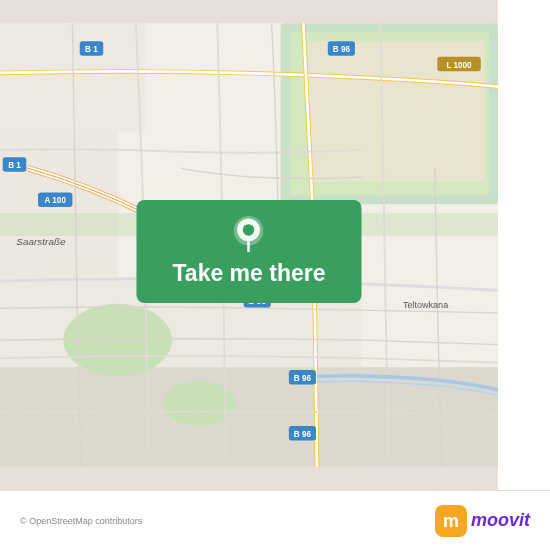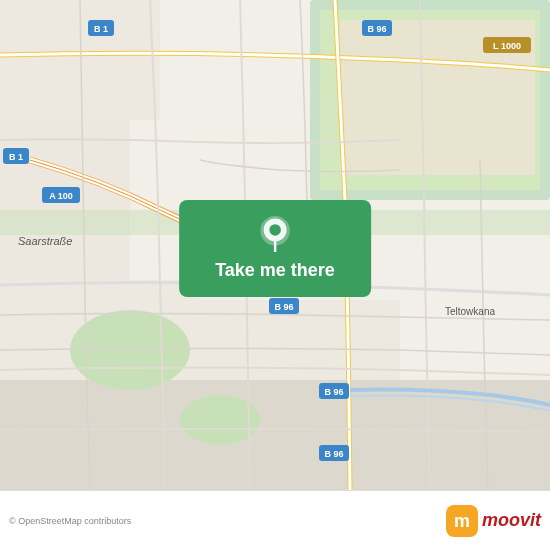--- a/index.html
+++ b/index.html
@@ -6,21 +6,21 @@
 
     body {
       width: 550px;
       height: 550px;
       overflow: hidden;
       font-family: Arial, sans-serif;
       position: relative;
     }
 
     #map-container {
-      width: 550px;
+      width: 498px;
       height: 490px;
       position: relative;
       overflow: hidden;
       background-color: #e8e0d8;
     }
 
     
     .map-svg {
       width: 100%;
       height: 100%;
@@ -29,21 +29,21 @@
     #take-me-there-btn {
       position: absolute;
       top: 200px;
       left: 50%;
       transform: translateX(-50%);
       background-color: #3a9e5f;
       color: white;
       border: none;
       border-radius: 8px;
       padding: 16px 36px;
-      font-size: 18px;
+      font-size: 23px;
       font-weight: bold;
       cursor: pointer;
       white-space: nowrap;
       z-index: 10;
       display: flex;
       flex-direction: column;
       align-items: center;
       gap: 8px;
       min-width: 177px;
     }
@@ -53,21 +53,21 @@
       height: 36px;
     }
 
     #footer {
       width: 550px;
       height: 60px;
       background: white;
       display: flex;
       align-items: center;
       justify-content: space-between;
-      padding: 0 9px;
+      padding: 0 20px;
       border-top: 1px solid #ddd;
     }
 
     .footer-left {
       display: flex;
       flex-direction: column;
       justify-content: center;
     }
 
     .footer-attribution {
@@ -88,21 +88,21 @@
     }
 
     .moovit-icon {
       width: 32px;
       height: 32px;
     }
 
     .moovit-text {
       font-size: 18px;
       font-weight: bold;
-      color: #b91c1c;
+      color: #6d28d9;
       font-style: italic;
     }
 
     .location-pin-footer {
       color: #e74c3c;
       font-size: 18px;
     }
   </style>
 </head>
 <body>

